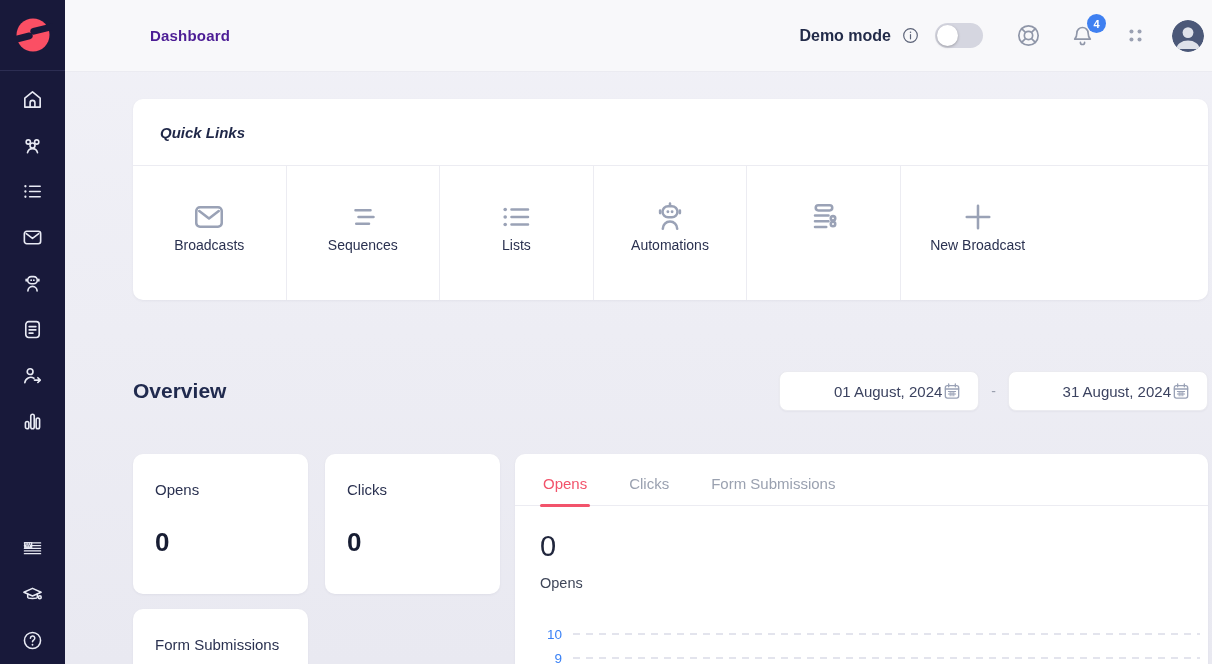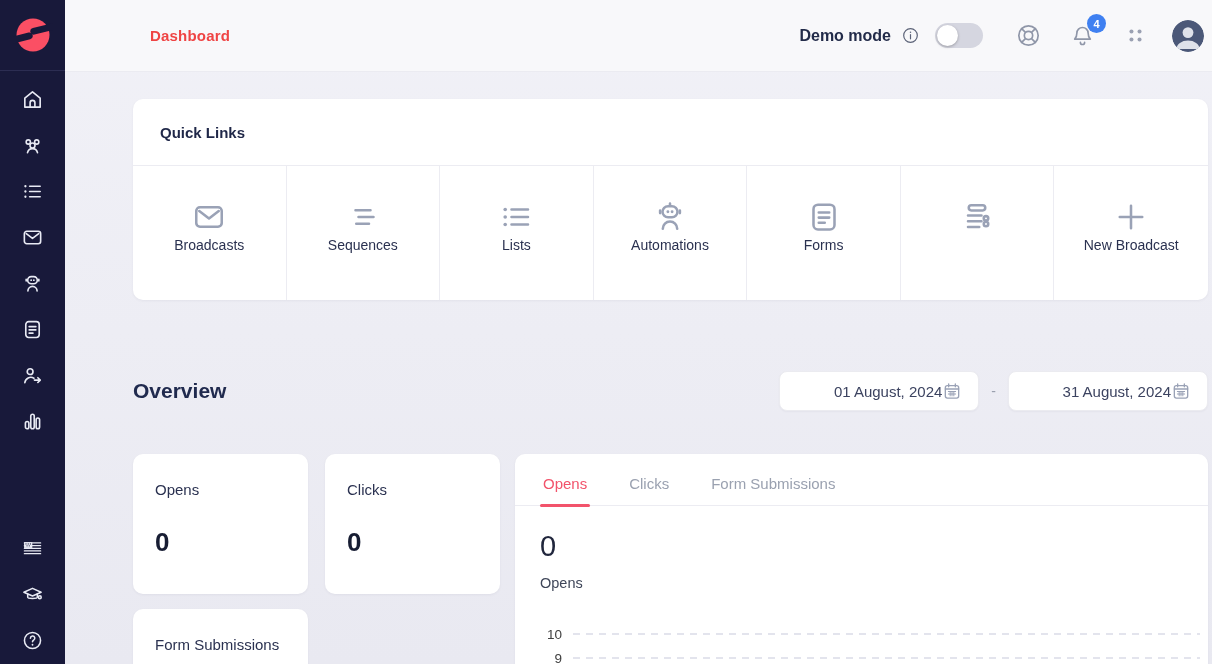--- a/index.html
+++ b/index.html
@@ -14,40 +14,40 @@
     display:flex; flex-direction:column; align-items:center; z-index:5; }
   .logo-wrap { height:71px; width:100%; display:flex; align-items:center; justify-content:center;
     border-bottom:1px solid #2c2d52; cursor:pointer; }
   .side-nav { display:flex; flex-direction:column; align-items:center; gap:23px; margin-top:17px; }
   .side-bottom { margin-top:auto; display:flex; flex-direction:column; align-items:center; gap:23px; padding-bottom:12px; }
   .side-item { color:#e8eaf4; cursor:pointer; height:23px; display:flex; align-items:center; }
   .side-item svg { display:block; }
   
   .topbar { position:absolute; left:65px; right:0; top:0; height:72px; background:#f8f8fa;
     border-bottom:1px solid #ebebf1; display:flex; align-items:center; padding:0 8px 0 85px; }
-  .topbar-title { font-size:15px; font-weight:700; color:#ef4444; letter-spacing:.2px; }
+  .topbar-title { font-size:15px; font-weight:700; color:#4c1d95; letter-spacing:.2px; }
   .topbar-right { margin-left:auto; display:flex; align-items:center; }
   .demo-label { font-size:16px; font-weight:700; color:#222b49;text-align:right; }
   .info-btn { margin-left:10px; color:#5c6378; cursor:pointer; height:19px; }
   .toggle { margin-left:15px; width:48px; height:25px; border-radius:13px; background:#d5d6e0; position:relative; cursor:pointer; }
   .knob { position:absolute; left:2px; top:2px; width:21px; height:21px; border-radius:50%; background:#fff; box-shadow:0 1px 3px rgba(0,0,0,.28); }
   .lifering { margin-left:32px; color:#8f96a8; cursor:pointer; height:27px; }
   .bell-wrap { margin-left:28px; position:relative; color:#8f96a8; cursor:pointer; height:25px; }
   .badge { position:absolute; top:-9px; right:-11px; min-width:19px; height:19px; border-radius:10px;
     background:#3f80f1; color:#fff; font-size:11px; font-weight:700; display:flex; align-items:center;
     justify-content:center; padding:0 5px; }
   .griddots { margin-left:32px; color:#9aa0b2; cursor:pointer; height:17px; }
   .avatar { margin-left:28px; width:32px; height:32px; border-radius:50%; overflow:hidden; cursor:pointer; flex:none; }
   
   .main { position:absolute; left:65px; top:72px; right:0; bottom:0; padding:27px 4px 0 68px; }
   .card { background:#fff; border-radius:10px; box-shadow:0 1px 3px rgba(24,25,58,.05); }
   
   .quicklinks { overflow:hidden; }
   .ql-header { height:67px; display:flex; align-items:center; padding-left:27px;
-    border-bottom:1px solid #ececf2; font-size:15px; font-weight:700; color:#1f2748; }
+    border-bottom:1px solid #ececf2; font-size:15px; font-weight:700; color:#1f2748;font-style:italic; }
   .ql-grid { display:grid; grid-template-columns:repeat(7,1fr); height:134px; }
   .ql-item { display:flex; flex-direction:column; align-items:center; padding:33px 8px 0;
     border-right:1px solid #ececf2; cursor:pointer; }
   .ql-item:last-child { border-right:none; }
   .ql-icon { color:#9aa2b6; height:36px; display:flex; align-items:center; justify-content:center; }
   .ql-label { font-size:14px; color:#2a3150; text-align:center; line-height:1.55; max-width:142px; }
   
   .overview-row { margin-top:71px; display:flex; align-items:center; }
   .overview-title { font-size:21px; font-weight:700; color:#202a4e; }
   .dates { margin-left:auto; display:flex; align-items:center; gap:12px; }
@@ -66,21 +66,21 @@
     padding:15px 25px 40px; height:420px; }
   .tabs { display:flex; gap:36px; border-bottom:1px solid #ececf2; margin:0 -25px; padding:6px 25px 0; }
   .tab { font-size:15px; color:#9aa1b0; padding:0 3px 13px; cursor:pointer; position:relative; }
   .tab.active { color:#f2536b; }
   .tab.active::after { content:""; position:absolute; left:0; right:0; bottom:-2px; height:3px;
     background:#f2536b; border-radius:2px; }
   .metric-value { margin-top:24px; font-size:29px; font-weight:400; color:#20263c; }
   .metric-label { margin-top:12px; font-size:14.5px; color:#3f4659; }
   .grid-rows { margin-top:31px; margin-right:-17px; }
   .grid-row { display:flex; align-items:center; height:24px; }
-  .grid-row .ylab { width:22px; text-align:right; font-size:13.5px; color:#404040; flex:none; }
+  .grid-row .ylab { width:22px; text-align:right; font-size:13.5px; color:#3b82f6; flex:none; }
   .grid-row .line { flex:1; height:2px; margin-left:11px;
     background:repeating-linear-gradient(90deg,#e3e4ed 0 7px,transparent 7px 13px); }
 </style>
 </head>
 <body>
 
 <aside class="sidebar">
   <div class="logo-wrap">
     <svg width="40" height="40" viewBox="0 0 40 40">
       <circle cx="20" cy="20" r="16.5" fill="#fb4f64"></circle>
@@ -267,29 +267,20 @@
             <rect x="7" y="4.8" width="10" height="7.4" rx="3.7"></rect>
             <circle cx="10.6" cy="8.5" r=".95" fill="currentColor" stroke="none"></circle>
             <circle cx="13.4" cy="8.5" r=".95" fill="currentColor" stroke="none"></circle>
             <path d="M5.4 7.6 v1.8 M18.6 7.6 v1.8 M12 3 v1.4"></path>
             <path d="M7.2 19.8 a4.8 4.8 0 0 1 9.6 0"></path>
           </svg>
         </span>
         <span class="ql-label">Automations</span>
       </div>
 
-      <div class="ql-item">
-        <span class="ql-icon">
-          <svg width="36" height="36" viewBox="0 0 24 24" fill="none" stroke="currentColor" stroke-width="1.7" stroke-linecap="round" stroke-linejoin="round">
-            <rect x="5" y="3.8" width="14" height="16.5" rx="3"></rect>
-              <path d="M8.5 9 h7 M8.5 12.4 h7 M8.5 15.8 h4"></path>
-          </svg>
-        </span>
-        <span class="ql-label">Forms</span>
-      </div>
 
       <div class="ql-item">
         <span class="ql-icon">
           <svg width="36" height="36" viewBox="0 0 24 24" fill="none" stroke="currentColor" stroke-width="1.7" stroke-linecap="round">
             <rect x="6.5" y="4.2" width="11" height="3.4" rx="1.7"></rect>
             <path d="M6 11 h9 M6 14.8 h9 M6 18.6 h7.5"></path>
             <circle cx="18" cy="12.9" r="1.5"></circle>
               <circle cx="18" cy="16.7" r="1.5"></circle>
           </svg>
         </span>

